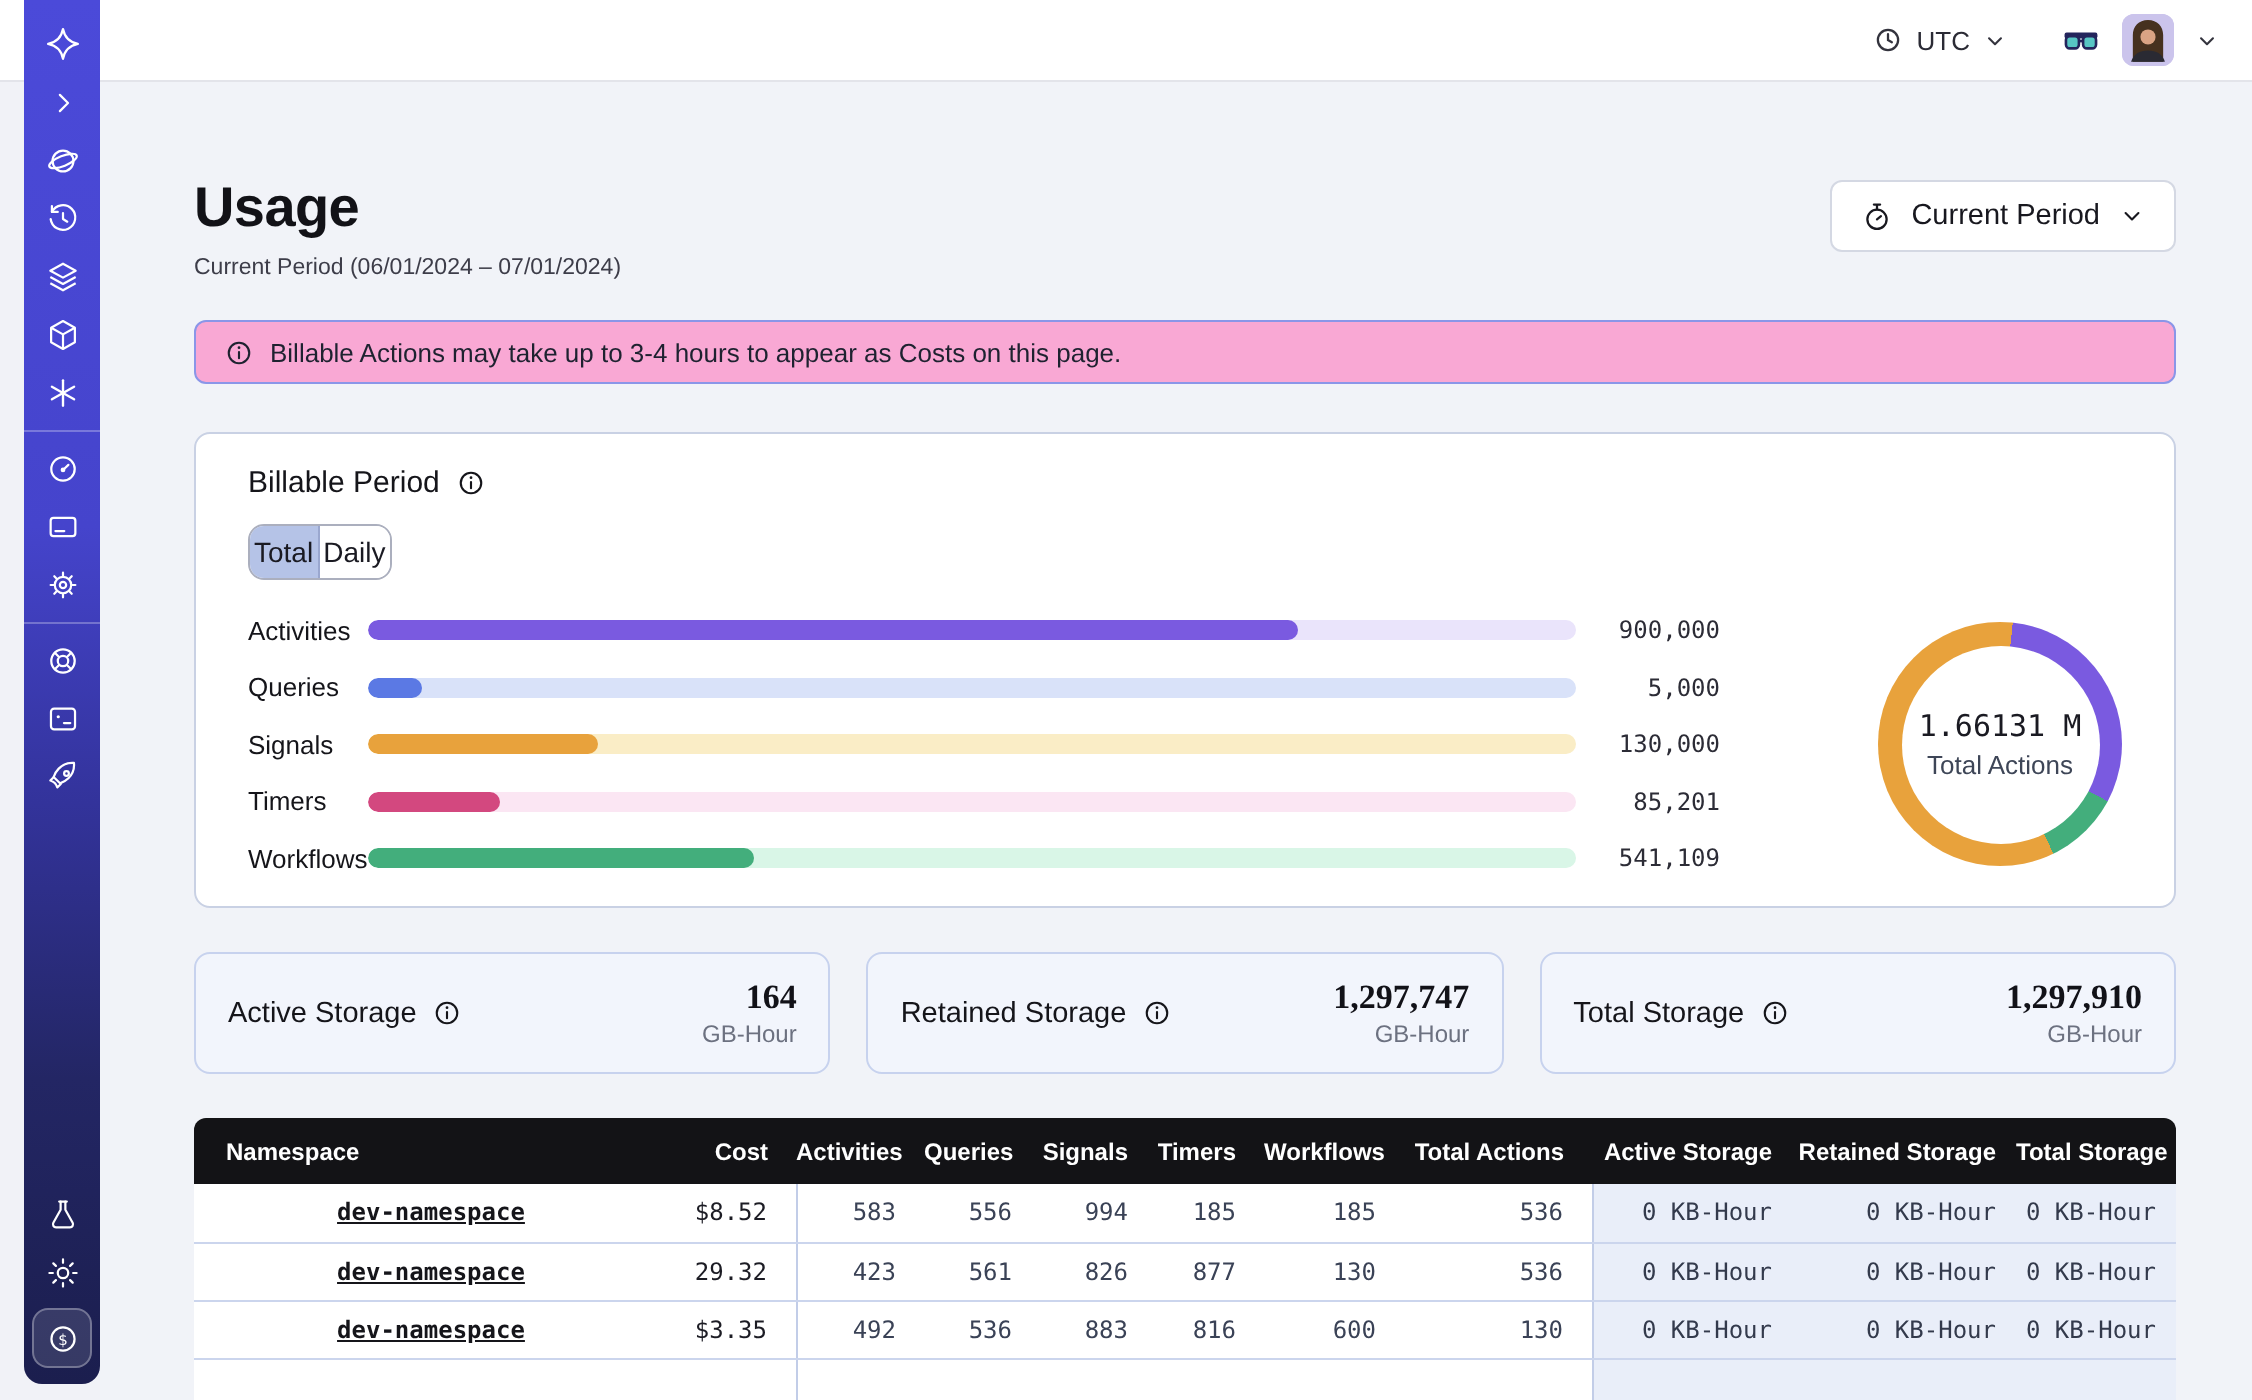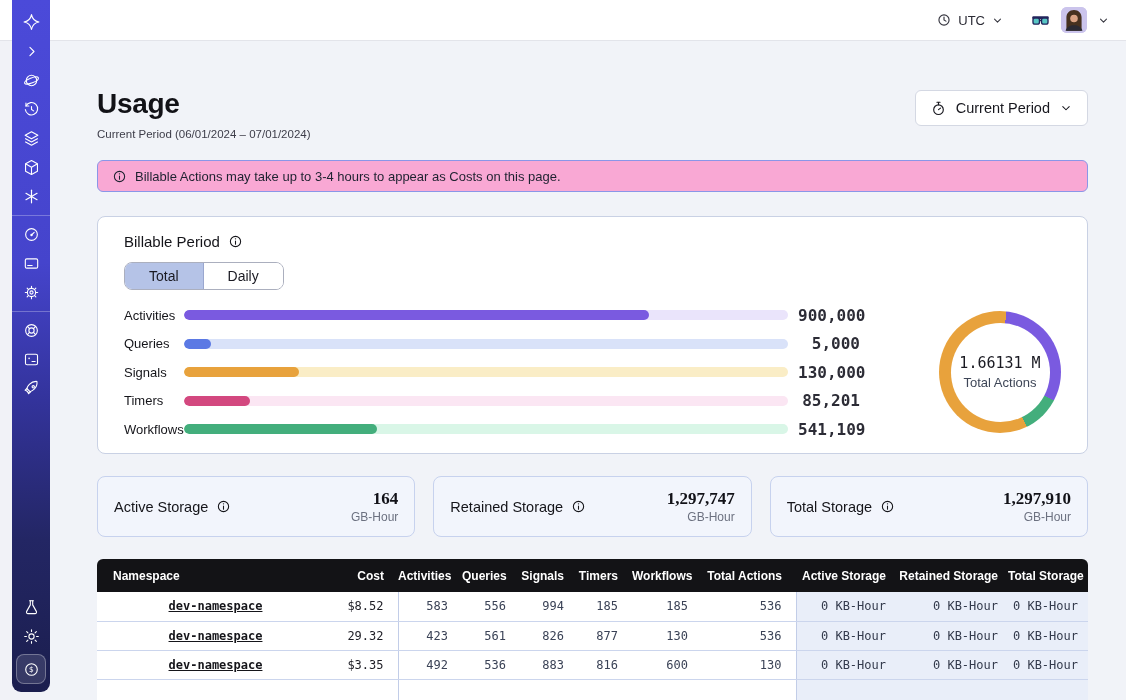--- a/index.html
+++ b/index.html
@@ -29,30 +29,30 @@
   .title-row { margin-top:47px; display:flex; justify-content:space-between; align-items:flex-start; }
   .page-title { font-size:28px; font-weight:700; color:#121217; letter-spacing:-.3px; }
   .page-sub { font-size:11.5px; color:#3D3D49; margin-top:8px; }
   .period-btn { display:flex; align-items:center; gap:9px; background:#fff; border:1px solid #D4D8E3; border-radius:6px; height:36px; padding:0 14px; font-size:14.5px; color:#18181F; cursor:pointer; margin-top:2px; }
 
   .banner { margin-top:20px; height:32px; background:#f9a8d4; border:1px solid #8A96E8; border-radius:6px; display:flex; align-items:center; gap:8px; padding:0 14px; font-size:13px; color:#1E2230; }
 
   .card { margin-top:24px; background:#FFFFFF; border:1px solid #C9D1E4; border-radius:8px; padding:16px 26px 14px; height:238px; }
   .card-title { display:flex; align-items:center; gap:8px; font-size:15px; font-weight:500; color:#15151A; }
   .tabs { display:inline-flex; margin-top:12px; border:1px solid #ABAFBE; border-radius:8px; overflow:hidden; background:#fff; }
-  .tab { padding:5px 24px; font-size:14px; color:#1A1A22; cursor:pointer; background:#fff; }
+  .tab { padding:5px 2px; font-size:14px; color:#1A1A22; cursor:pointer; background:#fff; }
   .tab.active { background:#B5C3E7; border-right:1px solid #9AA7CF; }
 
   .chart-row { display:flex; margin-top:16px; align-items:center; }
   .bars { flex:1 1 auto; display:flex; flex-direction:column; gap:10.5px; padding-right:16px; }
   .bar-line { display:flex; align-items:center; height:18px; }
   .bar-label { width:60px; font-size:13px; color:#15151A; flex:0 0 auto; }
   .bar-track { flex:1 1 auto; height:10px; border-radius:5px; position:relative; overflow:hidden; }
   .bar-fill { position:absolute; left:0; top:0; bottom:0; border-radius:5px; }
-  .bar-val { width:62px; text-align:right; font-size:16px; color:#2C2C36; flex:0 0 auto; margin-left:10px;font-weight:bold; }
+  .bar-val { width:62px; text-align:right; font-size:12px; color:#2C2C36; flex:0 0 auto; margin-left:10px; }
 
   .donut-box { width:185px; flex:0 0 auto; display:flex; align-items:center; justify-content:flex-end; }
   .donut { width:122px; height:122px; border-radius:50%; display:flex; align-items:center; justify-content:center; }
   .donut-hole { width:99px; height:99px; border-radius:50%; background:#fff; display:flex; flex-direction:column; align-items:center; justify-content:center; gap:3px; }
   .donut-val { font-size:15px; color:#1A1A22; }
   .donut-cap { font-size:13px; color:#3E4657; }
 
   .storage-row { margin-top:22px; display:flex; gap:18px; }
   .storage-card { flex:1 1 0; height:61px; background:#F2F5FC; border:1px solid #C7D2EE; border-radius:8px; display:flex; align-items:center; justify-content:space-between; padding:0 16px; }
   .storage-label { display:flex; align-items:center; gap:8px; font-size:14.5px; color:#15151A; }

